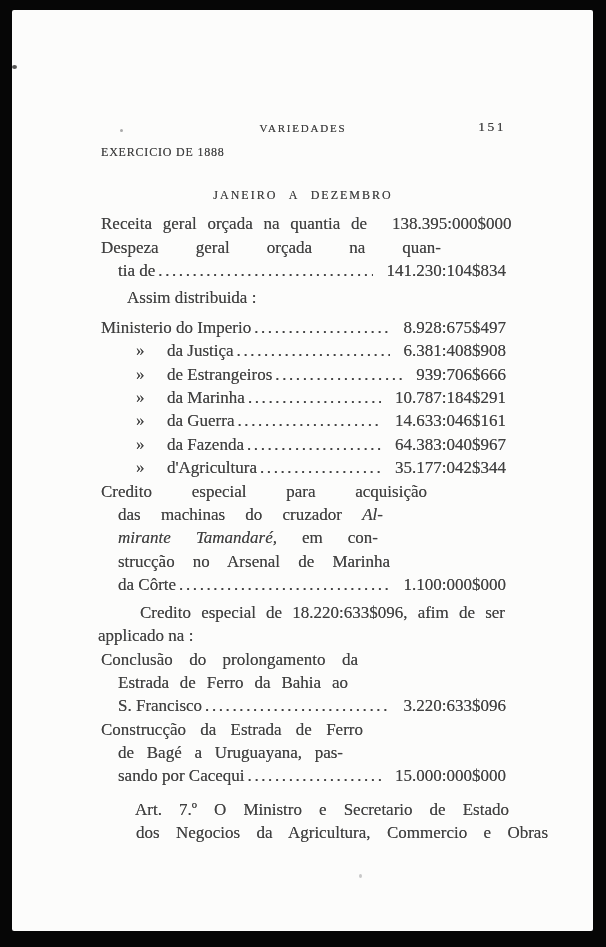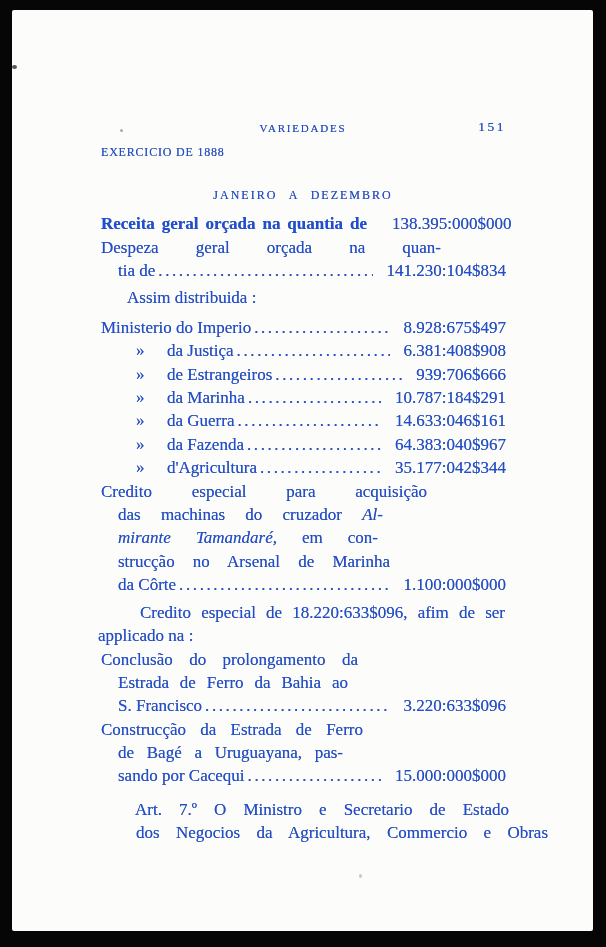--- a/index.html
+++ b/index.html
@@ -8,21 +8,21 @@
     width:606px;height:947px;
     background:#060606;
     overflow:hidden;
     font-family:"Liberation Serif","DejaVu Serif",serif;
   }
   .page{
     position:absolute;left:12px;top:10px;
     width:581px;height:921px;
     background:#fcfcfb;
     border-radius:2px;
-    color:#1d4ed8;
+    color:#404040;
   }
   .page *{text-shadow:0 0 0.6px rgba(28,28,28,0.55);}
   .running-title{
     position:absolute;left:89px;width:404px;top:112px;
     text-align:center;font-size:11px;letter-spacing:1.8px;
     white-space:nowrap;
   }
   .page-number{
     position:absolute;left:89px;right:87px;top:109px;
     text-align:right;font-size:13.5px;letter-spacing:2.5px;
@@ -75,21 +75,21 @@
 <body>
 
 <div class="frame">
   <div class="page">
     <div class="running-title">VARIEDADES</div>
     <div class="page-number">151</div>
     <div class="doc-title">EXERCICIO DE 1888</div>
     <div class="doc-subtitle">JANEIRO A DEZEMBRO</div>
     <div id="body-lines">
         <div class="line row" style="top: 204px; left: 89px;">
-          <span class="lbl jl" style="width: 266px; font-weight: bold;">Receita geral orçada na quantia de</span>
+          <span class="lbl jl" style="width: 266px;">Receita geral orçada na quantia de</span>
           <span class="fill">​</span>
           <span class="amt">138.395:000$000</span>
         </div>
         <div class="line just" style="top: 228px; left: 89px; width: 340px;">Despeza geral orçada na quan-</div>
         <div class="line row" style="top: 251px; left: 106px;">
           <span class="lbl">tia de</span>
           <span class="fill dots">​</span>
           <span class="amt">141.230:104$834</span>
         </div>
         <div class="line" style="top: 278px; left: 115px;">Assim distribuida :</div>

